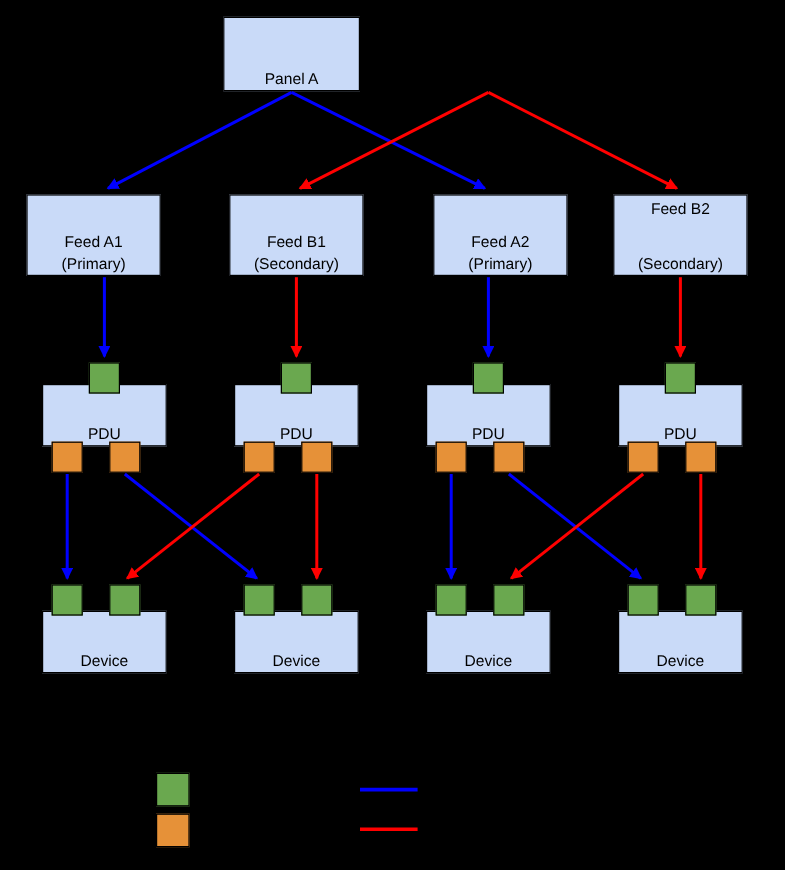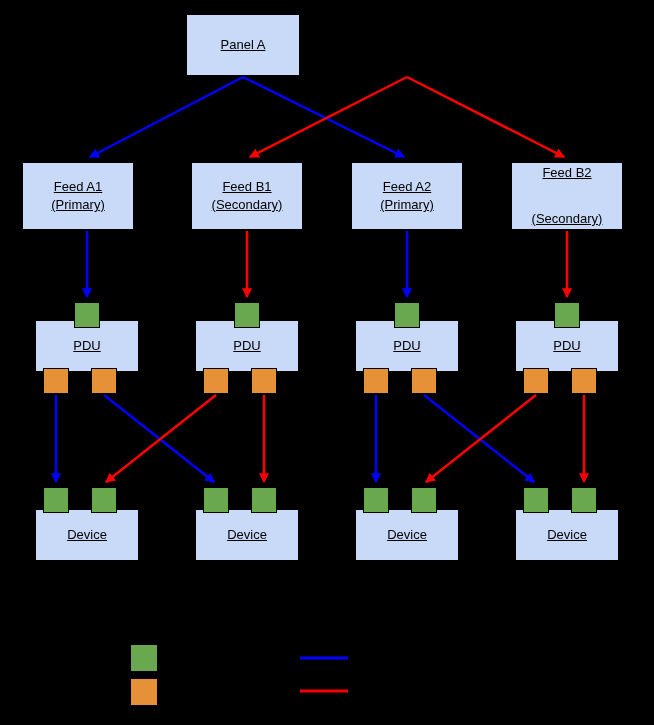--- a/index.html
+++ b/index.html
@@ -7,24 +7,23 @@
   .canvas{
     position:relative;width:654px;height:725px;overflow:hidden;
     background:var(--background,#000);
     font-family:"Liberation Sans", sans-serif;
     color:var(--text,#000);
   }
   .box{
     position:absolute;
     background:var(--box-fill,#c9daf8);
     border:1px solid var(--box-border,#000);
-    display:flex;flex-direction:column;align-items:center;justify-content:center;
+    display:flex;flex-direction:column;align-items:center;justify-content:flex-end;
     font-size:13px;line-height:1.4;text-align:center;
     box-sizing:border-box;
-    text-decoration:underline;
   }
   .port{
     position:absolute;width:26px;height:26px;box-sizing:border-box;
     border:1px solid var(--box-border,#000);
   }
   .port.in{background:var(--input-port,#6aa84f);}
   .port.out{background:var(--output-port,#e69138);}
   .swatch{
     position:absolute;width:28px;height:28px;box-sizing:border-box;
     border:1px solid var(--box-border,#000);
@@ -51,21 +50,21 @@
   </div>
 
   <div class="box" style="left:22px;top:162px;width:112px;height:68px;">
     <span>Feed A1</span>
     <span>(Primary)</span>
   </div>
   <div class="box" style="left:191px;top:162px;width:112px;height:68px;">
     <span>Feed B1</span>
     <span>(Secondary)</span>
   </div>
-  <div class="box" style="left:351px;top:162px;width:112px;height:68px;">
+  <div class="box" style="left:361px;top:162px;width:112px;height:68px;">
     <span>Feed A2</span>
     <span>(Primary)</span>
   </div>
   <div class="box" style="left:511px;top:162px;width:112px;height:68px;gap:28px;">
     <span>Feed B2</span>
     <span>(Secondary)</span>
   </div>
 
   <div class="box" style="left:35px;top:320px;width:104px;height:52px;">
     <span>PDU</span>

